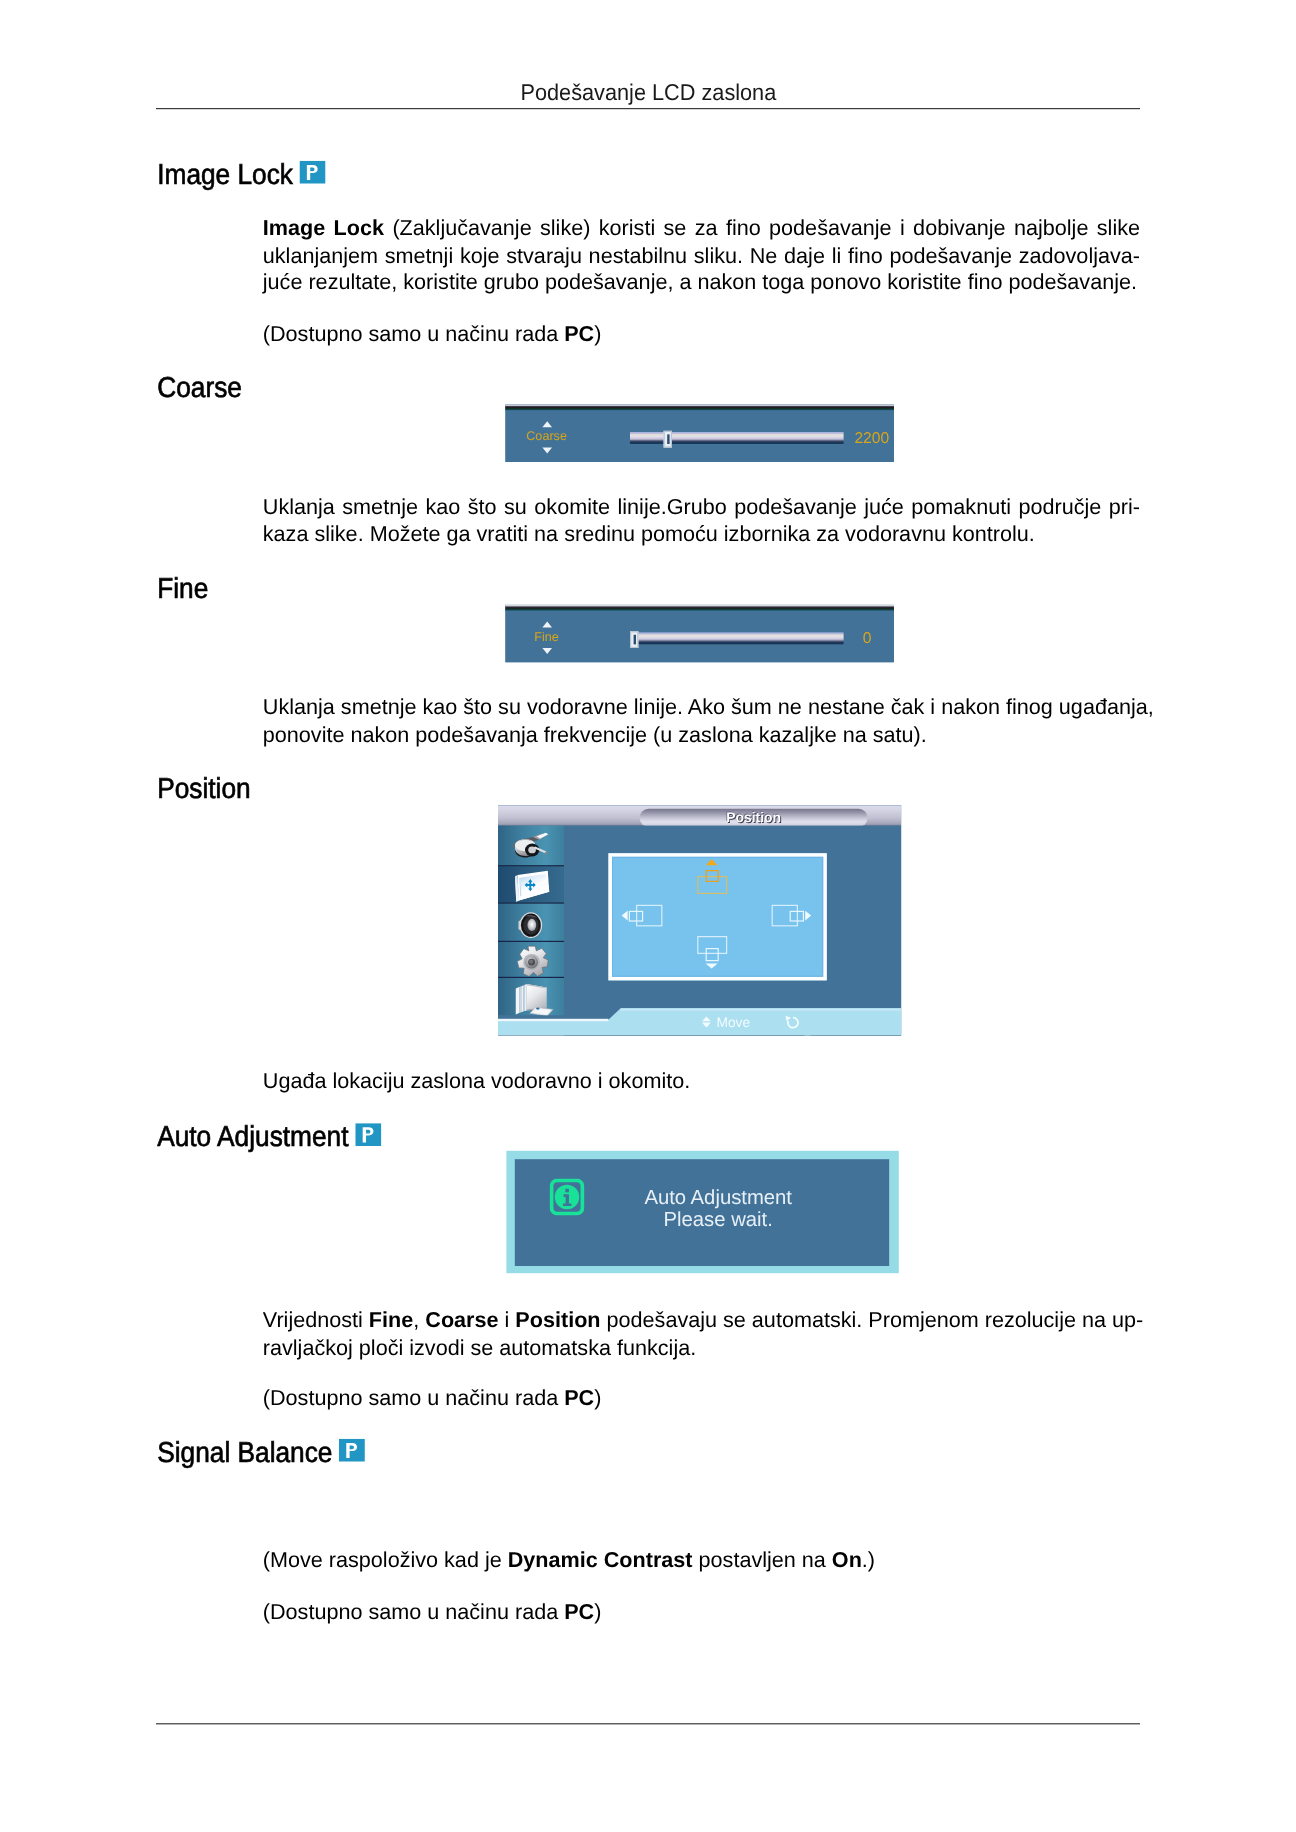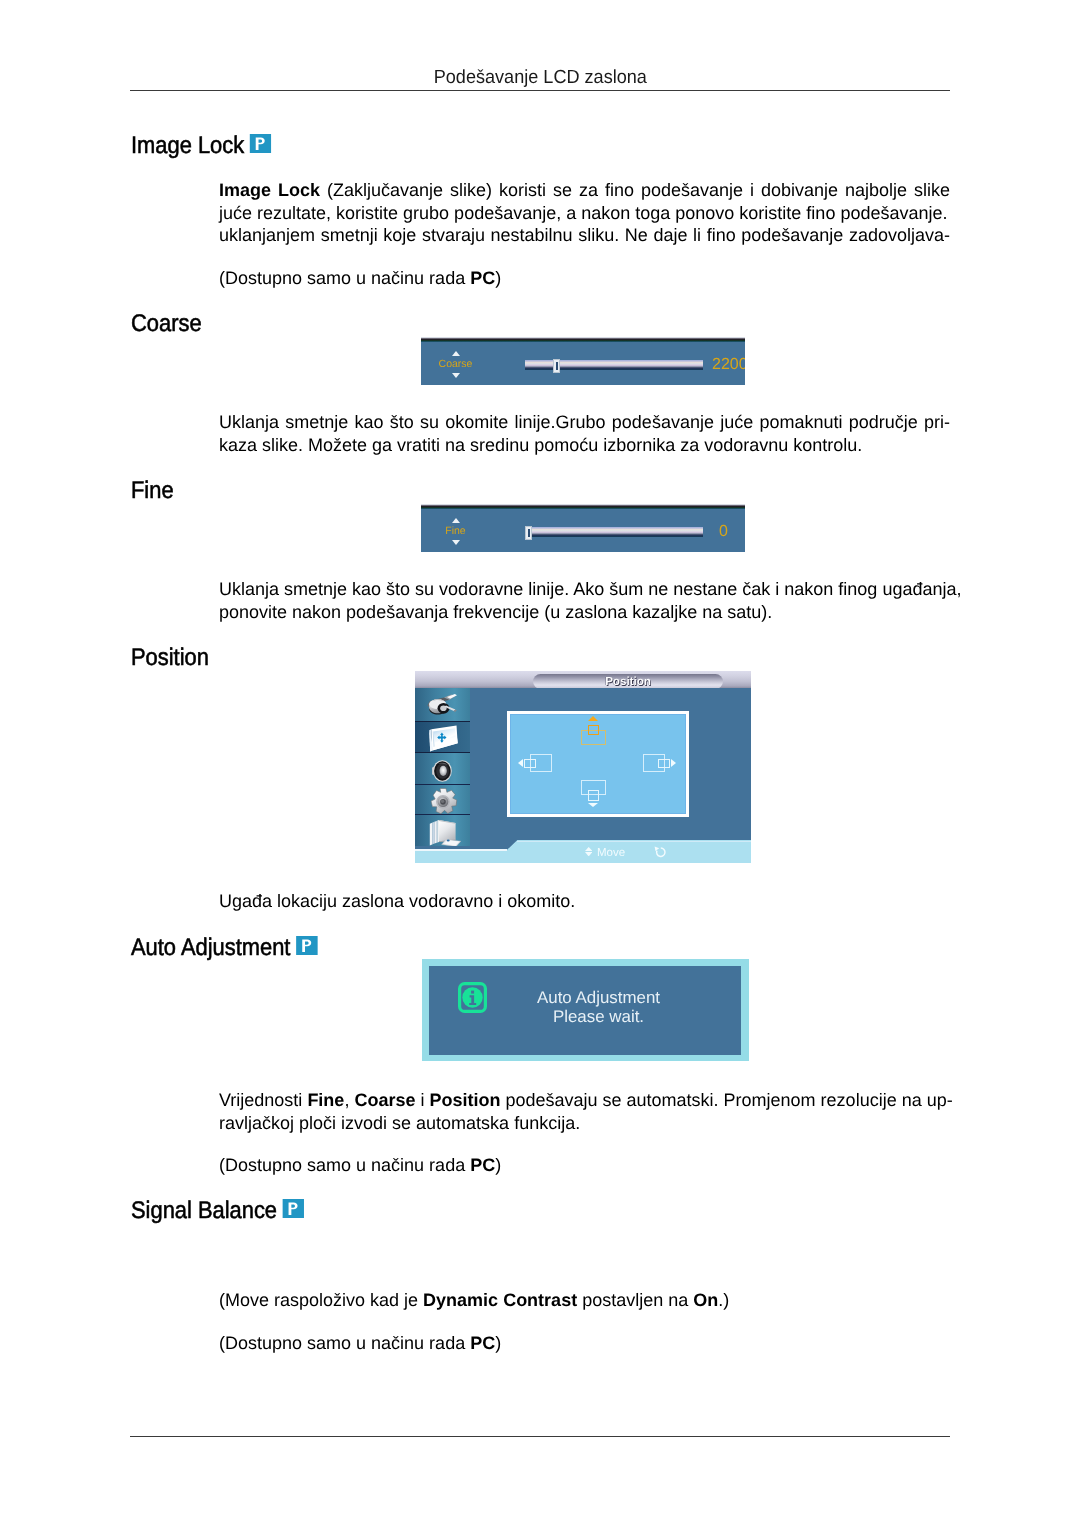--- a/index.html
+++ b/index.html
@@ -22,21 +22,21 @@
     background:linear-gradient(to bottom,#e9eef2 0%,#c9ccd8 18%,#3a3340 36%,#1e1c22 52%,#163021 68%,#0d4348 84%,#2c6287 100%);}
   .osd-lbl{position:absolute;color:#d7a518;font-size:10.5px;font-family:"Liberation Sans",sans-serif;line-height:10.5px;white-space:nowrap;}
   .osd-arrow{position:absolute;width:0;height:0;}
   .osd-arrow.up{border-left:4px solid transparent;border-right:4px solid transparent;border-bottom:5px solid #eef3f7;}
   .osd-arrow.dn{border-left:4px solid transparent;border-right:4px solid transparent;border-top:5px solid #eef3f7;}
   .osd-track{position:absolute;height:10px;}
   .osd-track .tbg{position:absolute;left:0;top:0;right:0;height:10px;
     background:linear-gradient(to bottom,#aab4dd 0%,#aab4dd 9%,#e9ded9 22%,#dbe2e6 38%,#d9c8e4 52%,#aab0c6 62%,#5a647f 72%,#25365b 82%,#14335a 92%,#1b4350 100%);}
   .osd-handle{position:absolute;width:7px;height:14px;background:#e8eef4;border:1px solid #b9c6d2;box-sizing:border-box;}
   .osd-handle i{position:absolute;left:2px;top:2px;width:2px;bottom:2px;background:#2c4d73;}
-  .osd-val{position:absolute;color:#d7a518;font-size:16px;font-family:"Liberation Sans",sans-serif;line-height:11px;white-space:nowrap;}
+  .osd-val{position:absolute;color:#d7a518;font-size:13px;font-family:"Liberation Sans",sans-serif;line-height:11px;white-space:nowrap;}
 
   
   .osd-menu{position:absolute;left:415px;top:671px;width:336px;height:192px;overflow:hidden;background:#437299;}
   .osd-menu .titlebar{position:absolute;left:0;top:0;width:100%;height:17px;
     background:linear-gradient(to bottom,#dcdcec 0%,#d2d2e2 28%,#c0c0d2 62%,#a9a9bd 88%,#8d8da2 100%);}
   .osd-menu .titlepill{position:absolute;left:118px;top:2.5px;width:190px;height:15px;border-radius:8px;
     background:linear-gradient(to bottom,#76768c 0%,#8c8ca2 16%,#adadc0 36%,#ccccdb 56%,#e2e2ee 74%,#d2d2e1 88%,#b9b9cb 100%);}
   .osd-menu .titletext{position:absolute;left:118px;top:4.5px;width:190px;text-align:center;font-size:11.6px;
     color:#fdfdff;line-height:11.6px;text-shadow:0.8px 0.8px 0.4px #3a3a4e,-0.5px -0.5px 0.3px #6a6a80;font-weight:bold;}
   .osd-menu .sidebar{position:absolute;left:0;top:17px;width:55px;height:158px;
@@ -76,22 +76,22 @@
 
   <h2 class="sec" style="top:132px">
     <span>Image Lock</span><span class="pbadge"><svg width="20.3" height="19.5" viewBox="0 0 19.2 19.5" preserveAspectRatio="none">
           <rect width="19.2" height="19.5" fill="#2196c4"></rect>
           <path d="M5.4 3.4h4.4c2.1 0 3.5 1.35 3.5 3.4 0 2.1-1.4 3.45-3.55 3.45H7.85v5.8H5.4zM7.85 5.5v3.15h1.7c0.95 0 1.45-0.58 1.45-1.57 0-1.0-0.5-1.58-1.45-1.58z" fill="#ffffff"></path>
         </svg></span>
   </h2>
 
   <div class="body-p" style="top:179px">
     <div class="ln"><b>Image Lock</b><span> (Zaključavanje slike) koristi se za fino podešavanje i dobivanje najbolje slike</span></div>
+    <div class="ln">uklanjanjem smetnji koje stvaraju nestabilnu sliku. Ne daje li fino podešavanje zadovoljava-</div>
     <div class="ln last">juće rezultate, koristite grubo podešavanje, a nakon toga ponovo koristite fino podešavanje.</div>
-    <div class="ln">uklanjanjem smetnji koje stvaraju nestabilnu sliku. Ne daje li fino podešavanje zadovoljava-</div>
   </div>
 
   <div class="body-p nj" style="top:267px"><span>(Dostupno samo u načinu rada </span><b>PC</b><span>)</span></div>
 
   <h2 class="sec" style="top:309.8px"><span>Coarse</span></h2>
 
   <div class="osd-slider" style="left:421px;top:337px">
     <div class="topstrip"></div>
     <div class="osd-arrow up" style="left:31px;top:14px"></div>
     <div class="osd-lbl" style="left:4px;top:22px;width:61px;text-align:center">Coarse</div>

